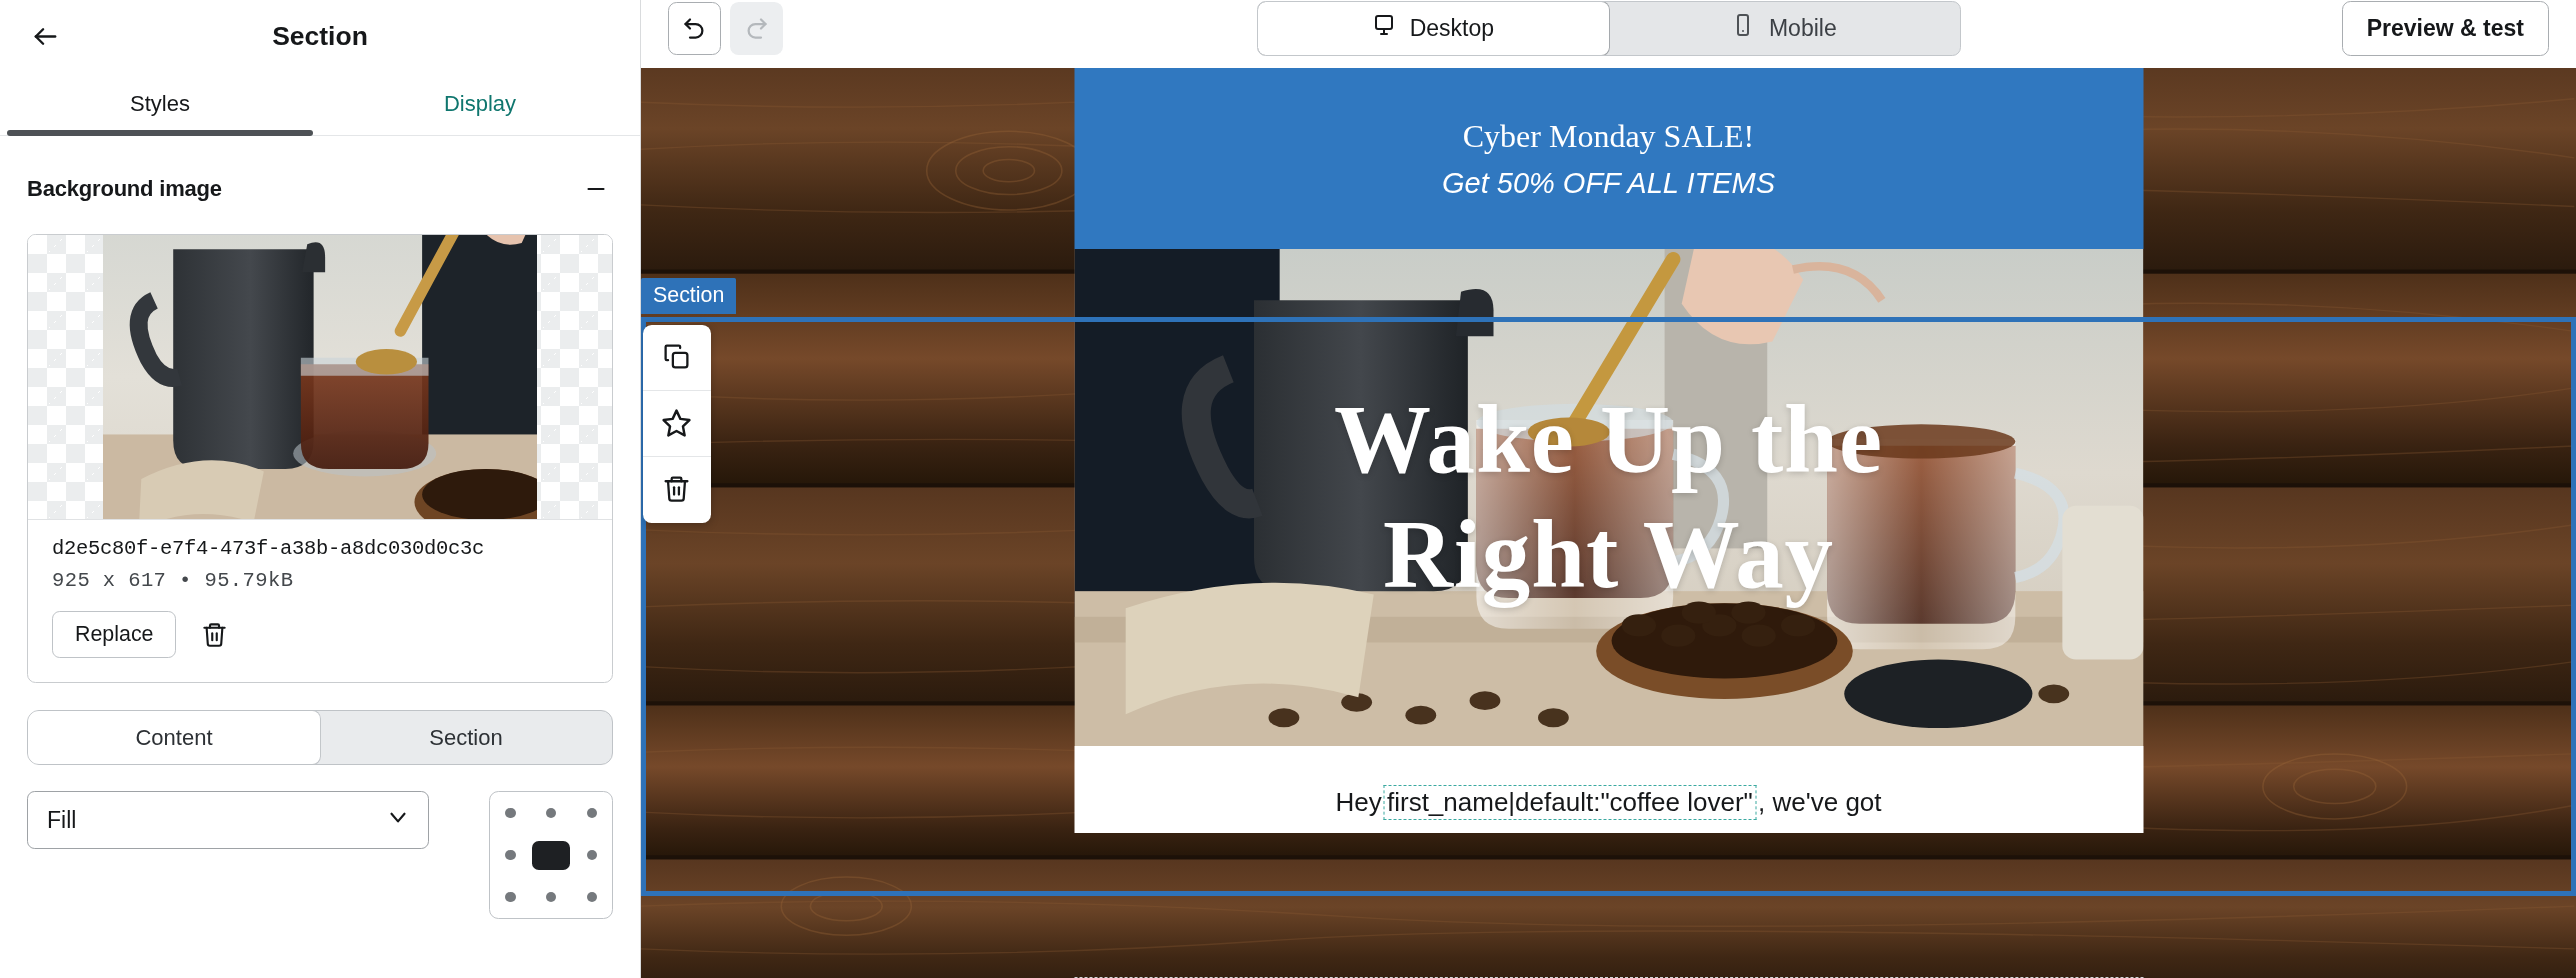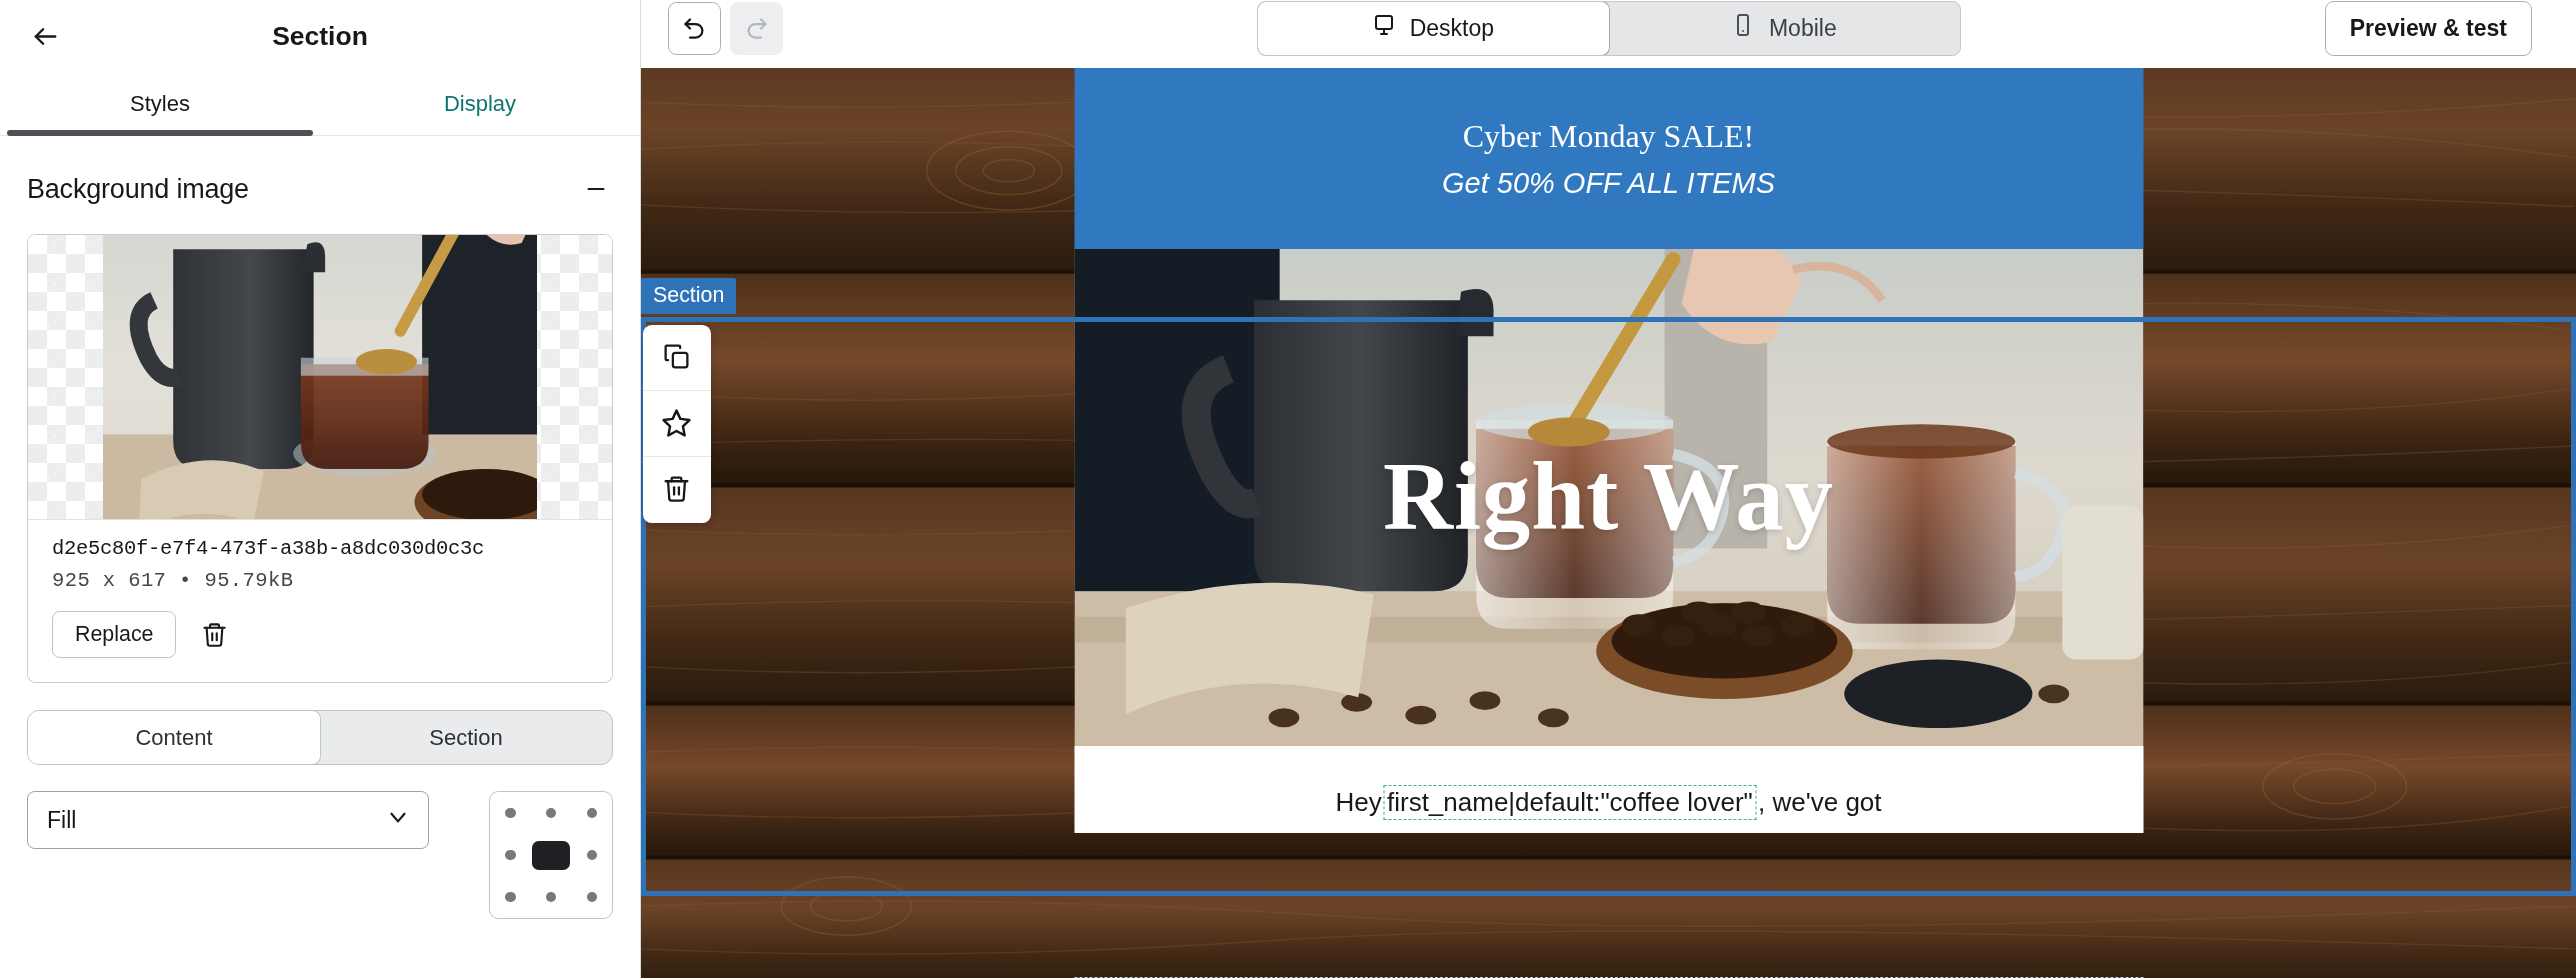--- a/index.html
+++ b/index.html
@@ -60,21 +60,21 @@
     left: 6.8px; right: 6.8px; bottom: -0.9px;
     height: 6px; border-radius: 3.4px;
     background: #4e5256;
   }
 
   .section-head {
     display: flex; align-items: center; justify-content: space-between;
     padding: 36px 27px 0 27px;
   }
   .section-head h2 {
-    font-size: 27px; font-weight: 400; color: #16181a; letter-spacing: -0.2px;
+    font-size: 22px; font-weight: 700; color: #16181a; letter-spacing: -0.2px;
   }
   .collapse-btn {
     width: 34px; height: 34px;
     display:flex; align-items:center; justify-content:center;
     cursor: pointer;
   }
 
   
   .img-card {
     margin: 28px 27px 0 27px;
@@ -232,21 +232,21 @@
     font-size: 23px; color: #3c4045;
     cursor: pointer;
   }
   .device-btn.active {
     background: #fff;
     border-radius: 7.7px;
     box-shadow: 0 0 0 0.9px #9ea2a6;
     color: #16181a;
   }
   .preview-btn {
-    position: absolute; right: 44px;
+    position: absolute; right: 27px;
     border: 0.9px solid #a9adb1;
     border-radius: 8.6px;
     background: #fff;
     padding: 13px 24px;
     font-size: 23px; font-weight: 700; color: #16181a;
     font-family: "Liberation Sans", sans-serif;
     cursor: pointer;
   }
 
   
@@ -661,20 +661,21 @@
                 <ellipse cx="480" cy="528" rx="18" ry="11"></ellipse>
                   <ellipse cx="560" cy="548" rx="18" ry="11"></ellipse>
                 <ellipse cx="245" cy="548" rx="18" ry="11"></ellipse>
                   <ellipse cx="1145" cy="520" rx="18" ry="11"></ellipse>
               </g>
               <path d="M60 420 q150 -50 290 -16 l-18 120 q-140 -40 -272 20 z" fill="#ddd2bb"></path>
               <rect x="1155" y="300" width="95" height="180" rx="16" fill="#e3ded2"></rect>
             </svg>
           </div>
           <div class="hero-title">
+            <div>Wake Up the</div>
             <div>Right Way</div>
           </div>
         </div>
 
         <div class="body-block">
           <span>Hey </span>
             <span class="merge-tag"><span>first_name|default:"coffee lover"</span></span>
             <span>, we've got</span>
           <div class="body-underline"></div>
         </div>

